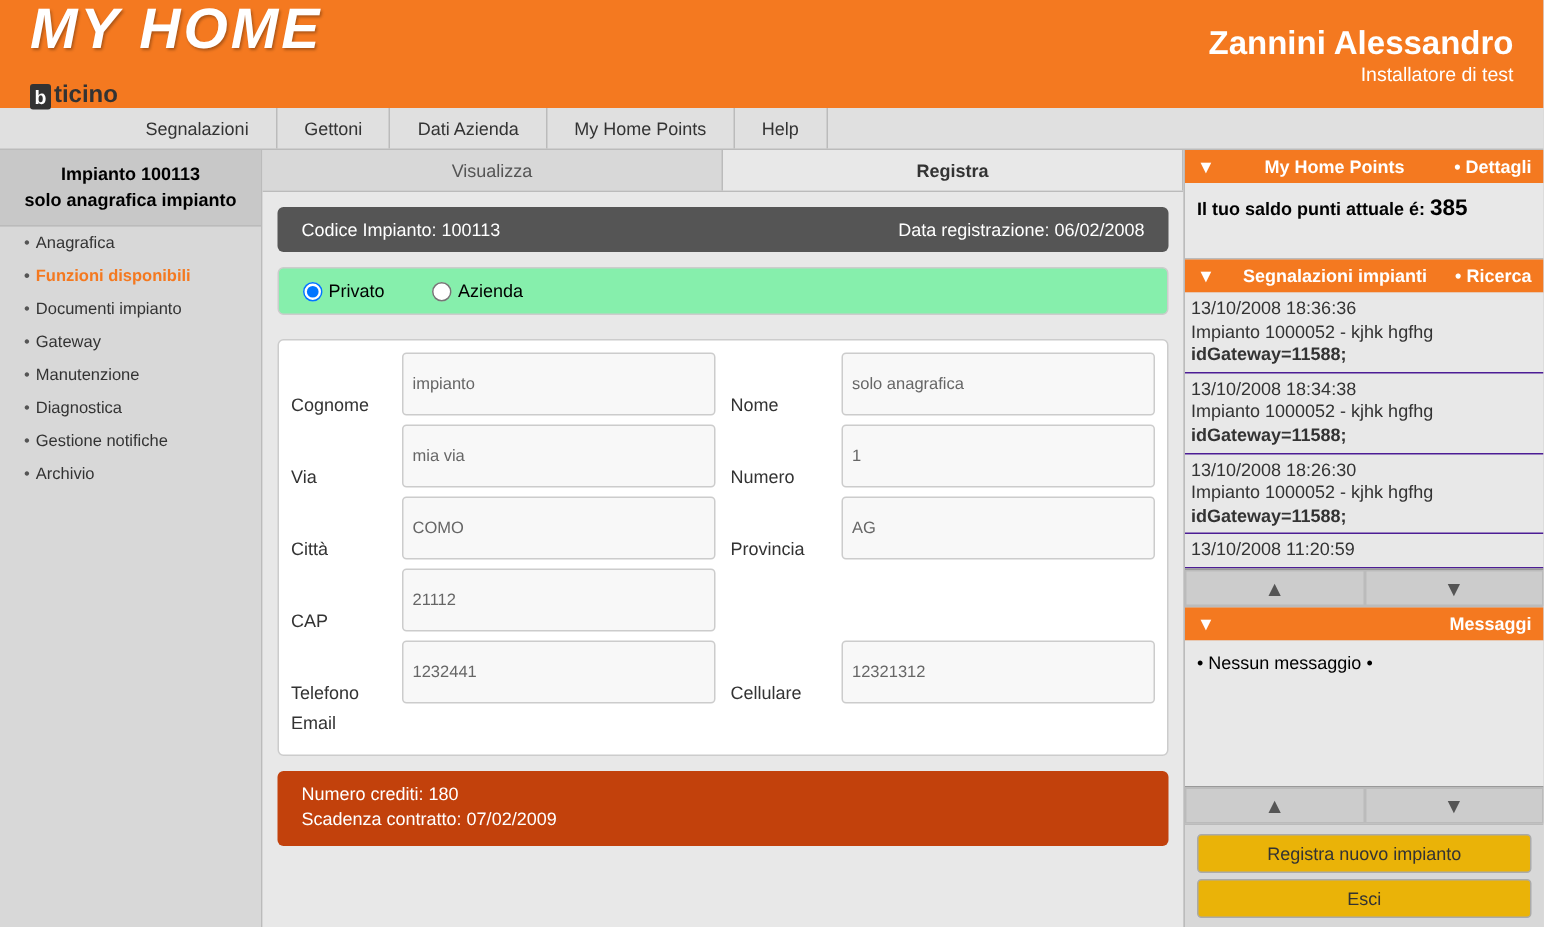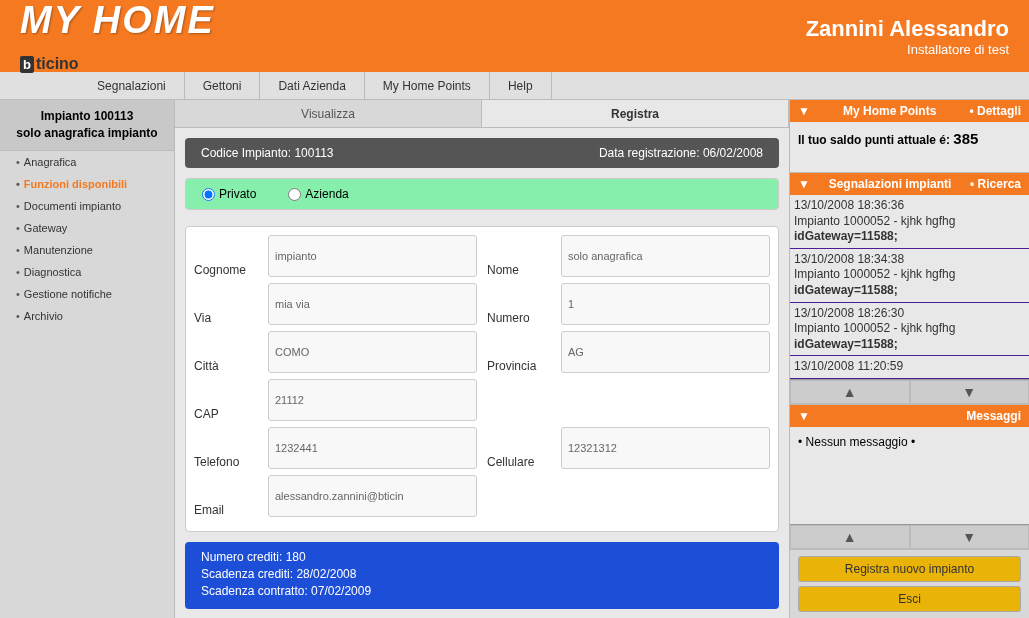--- a/index.html
+++ b/index.html
@@ -174,21 +174,21 @@
       border: 1px solid #ccc;
       border-radius: 3px;
       padding: 20px 6px;
       font-size: 11px;
       background: #f8f8f8;
       color: #666;
     }
 
     
     .credits-bar {
-      background: #1d4ed8;
+      background: #c2410c;
       color: white;
       padding: 8px 16px;
       border-radius: 4px;
       margin-top: 10px;
       font-size: 12px;
     }
     .credits-bar div { margin-bottom: 3px; }
 
     
     #right-panel {
@@ -406,30 +406,28 @@
           </div>
           <div class="form-half">
             <span class="form-label">Cellulare</span>
             <input class="form-input" value="12321312" style="">
           </div>
         </div>
 
         <div class="form-row">
           <div class="form-half">
             <span class="form-label">Email</span>
-            <input class="form-input" value="alessandro.zannini@bticin" style="flex: 1.8 1 0%;">
           </div>
           <div class="form-half">
           </div>
         </div>
       </div>
 
       <div class="credits-bar">
         <div>Numero crediti: 180</div>
-        <div>Scadenza crediti: 28/02/2008</div>
         <div>Scadenza contratto: 07/02/2009</div>
       </div>
     </div>
   </div>
 
   <div id="right-panel">
 
     <div class="panel-section" id="points-section">
       <div class="panel-header">
         <span>▼</span>

